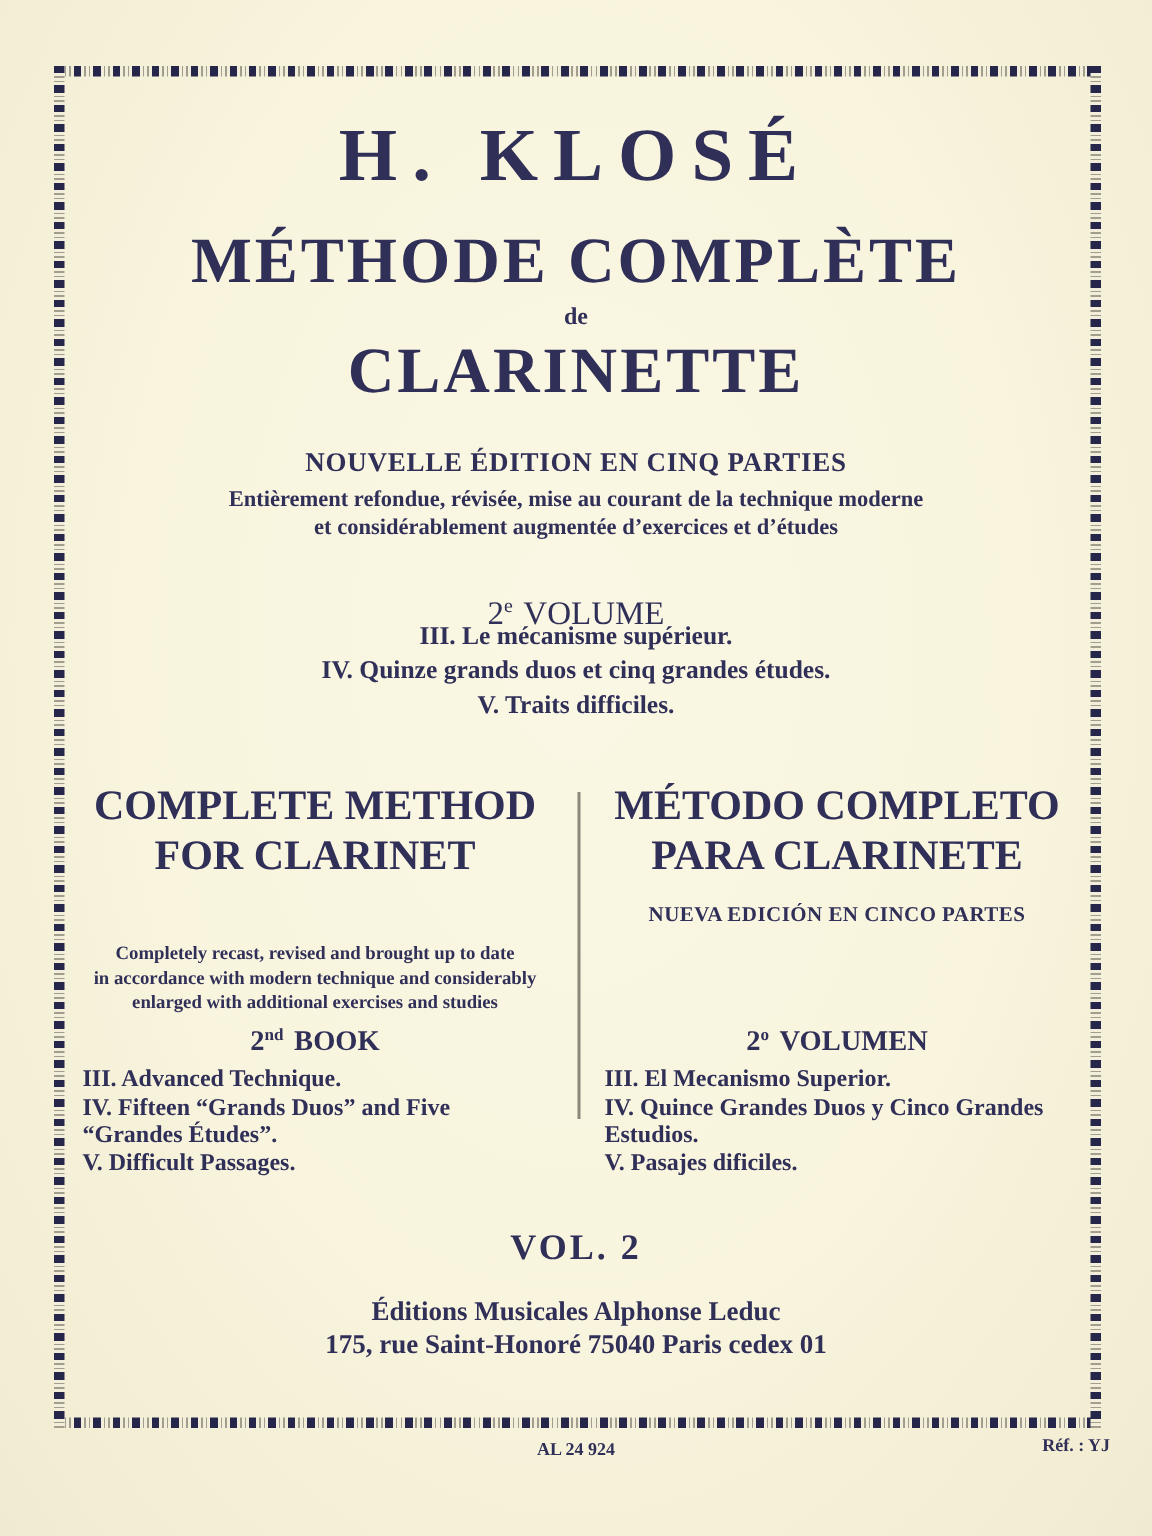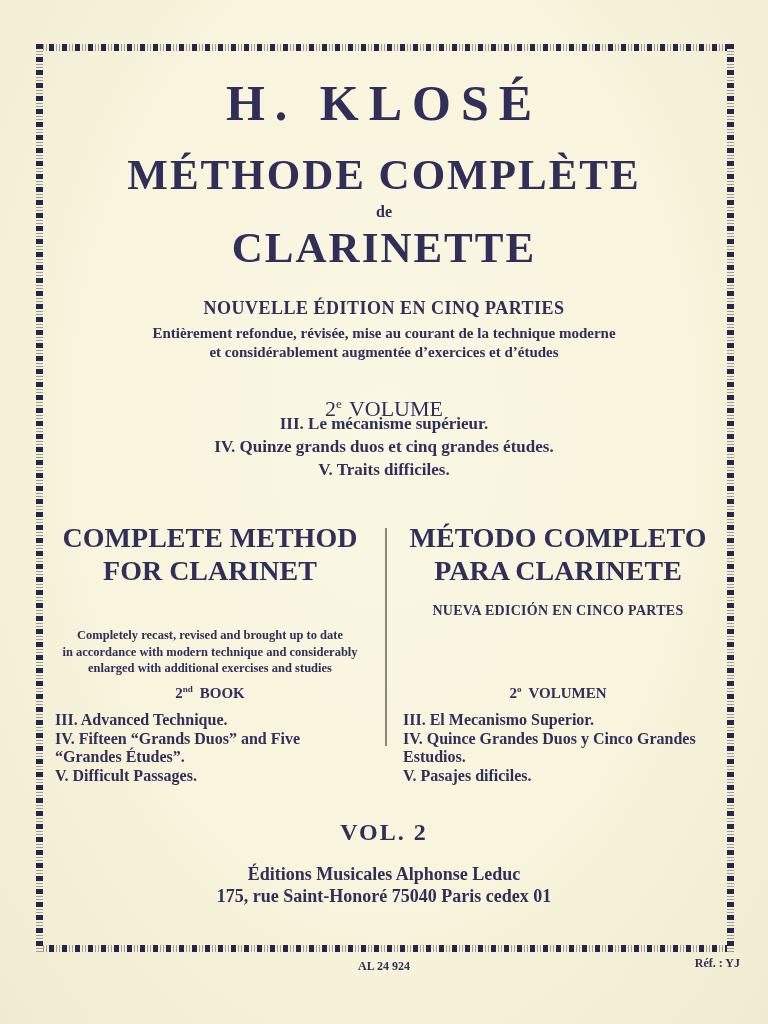--- a/index.html
+++ b/index.html
@@ -41,21 +41,21 @@
   .fr-items{top:412px;font-size:17px;font-weight:600;line-height:23px;}
 
   sup{font-size:60%;vertical-align:super;}
   .vol-rest{margin-left:7px;}
 
   .col{position:absolute;width:310px;text-align:center;}
   .col.left{left:55px;} .col.right{left:403px;}
   .col-heading{position:absolute;top:521px;font-size:28px;line-height:33px;font-weight:600;width:310px;text-align:center;}
   .col-edition{position:absolute;top:603px;font-size:14px;font-weight:700;letter-spacing:0.3px;width:310px;text-align:center;}
   .col-desc{position:absolute;top:627px;font-size:12.5px;line-height:16.5px;font-weight:600;width:310px;text-align:center;}
-  .col-book{position:absolute;top:684px;font-size:15px;font-weight:700;width:310px;text-align:center;}
+  .col-book{position:absolute;top:684px;font-size:19px;font-weight:700;width:310px;text-align:center;}
   .col-items{position:absolute;top:711px;font-size:16px;line-height:18.5px;font-weight:600;width:310px;text-align:left;}
   .divider{position:absolute;left:385px;top:528px;width:2px;height:218px;background:#8b887a;}
 
   .vol2{top:819px;font-size:24px;letter-spacing:2px;font-weight:600;}
   .publisher{top:864px;font-size:18px;font-weight:700;}
   .address{top:886px;font-size:18px;font-weight:600;}
 
   .plate{top:959px;font-size:12px;font-weight:600;}
   .ref{position:absolute;top:956px;right:28px;font-size:12px;font-weight:600;}
 </style>

